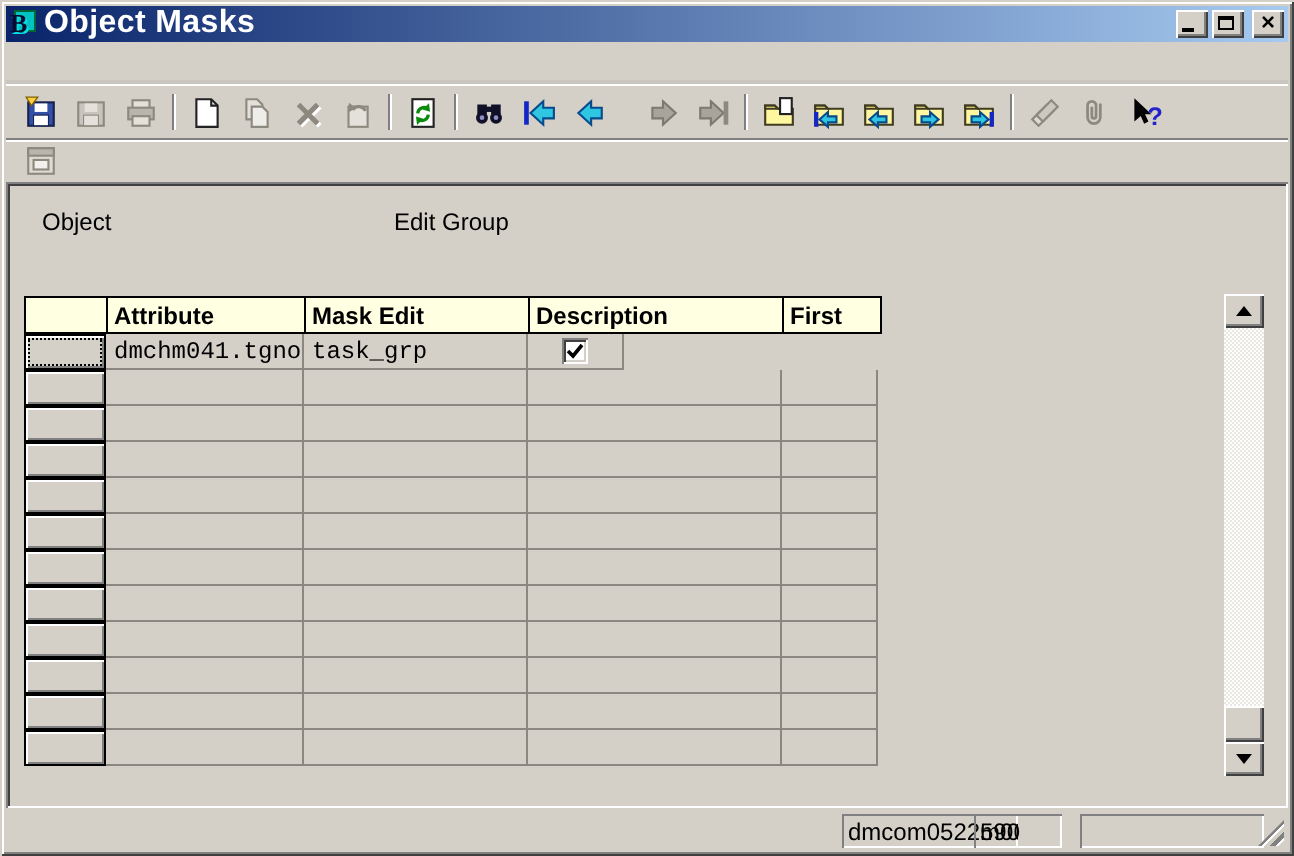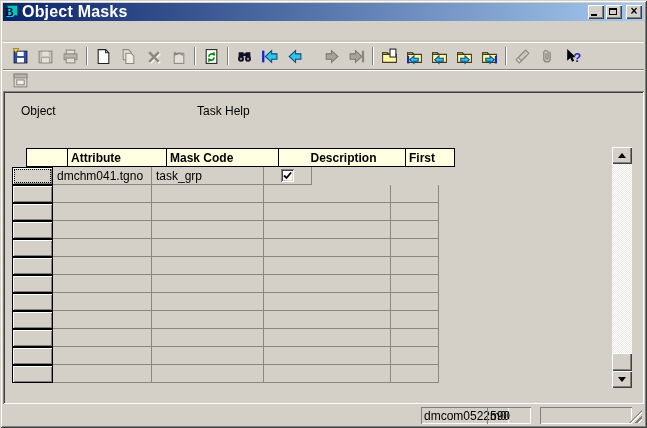--- a/index.html
+++ b/index.html
@@ -53,24 +53,24 @@
   .fld-input{
     position:absolute; left:59px; top:9px; width:127px; height:20px; background:#D6D3CE;
     box-shadow: inset 1px 1px 0 #808080, inset -1px -1px 0 #FFFFFF,
                 inset 2px 2px 0 #404040, inset -2px -2px 0 #D4D0C8;
     display:flex; align-items:center; padding-left:3px;
   }
   .fld-input .val{ border-left:1px solid #000; padding-left:1px; line-height:13px; }
   .fld-desc{ position:absolute; left:194px; top:13px; }
   
   .grid{ position:absolute; left:9px; top:57px; }
-  .hdr-row{ display:flex; border:1px solid #000; background:#FFFFE1; height:19px;margin-left:14px; }
+  .hdr-row{ display:flex; border:1px solid #000; background:#FFFFE1; height:19px; }
   .hdr-cell{ font-weight:bold; padding:2px 0 0 3px; border-right:1px solid #000; overflow:hidden; white-space:nowrap; }
   .hdr-cell:last-child{ border-right:none; }
-  .grid-body{ border-left:1px solid #8A8680; }
+  .grid-body{ border-left:1px solid #8A8680;font-family:Liberation Mono, monospace; }
   .grow{ display:flex; height:18px; }
   .sel-cell{
     width:41px; flex:none; background:#D4D0C8; border:1px solid #000; margin-left:-1px;
     box-shadow: inset 1px 1px 0 #FFFFFF, inset -1px -1px 0 #808080;
   }
   .sel-cell.current{ outline:1px dotted #000; outline-offset:-3px; }
   .dcell{ border-right:1px solid #8A8680; border-bottom:1px solid #8A8680; padding:2px 0 0 4px;
           overflow:hidden; white-space:nowrap; display:flex; align-items:flex-start;}
   .dcell.center{ justify-content:center; padding-left:0; align-items:center; padding-top:0;}
   .checkbox{
@@ -284,28 +284,28 @@
         <svg viewBox="0 0 16 16">
           <rect x="2" y="2" width="12" height="12" fill="#dedbd5" stroke="#8d897f"></rect>
           <rect x="2" y="2" width="12" height="3.5" fill="#b9b5ad" stroke="#8d897f"></rect>
           <rect x="4.5" y="7.5" width="7" height="4.5" fill="#f2f0ec" stroke="#8d897f"></rect>
         </svg>
       </div>
     </div>
 
   <div class="client">
     <span class="fld-label">Object</span>
-    <span class="fld-desc">Task Help</span>
+    <span class="fld-desc">Edit Group</span>
 
     <div class="grid" id="grid">
         <div class="hdr-row">
           <div class="hdr-cell" style="width: 41px;"></div>
           <div class="hdr-cell" style="width: 99px;">Attribute</div>
-          <div class="hdr-cell" style="width: 112px;">Mask Code</div>
-          <div class="hdr-cell" style="width: 127px; text-align: center;">Description</div>
+          <div class="hdr-cell" style="width: 112px;">Mask Edit</div>
+          <div class="hdr-cell" style="width: 127px;">Description</div>
           <div class="hdr-cell" style="width: 48px;">First</div>
         </div>
         <div class="grid-body">
           <div class="grow">
             <div class="sel-cell current"></div>
             <div class="dcell" style="width: 99px;">dmchm041.tgno</div>
             <div class="dcell" style="width: 112px;">task_grp</div>
             <div class="dcell center" style="width: 48px;">
               <div class="checkbox">
                 <svg width="9" height="9" viewBox="0 0 9 9">

